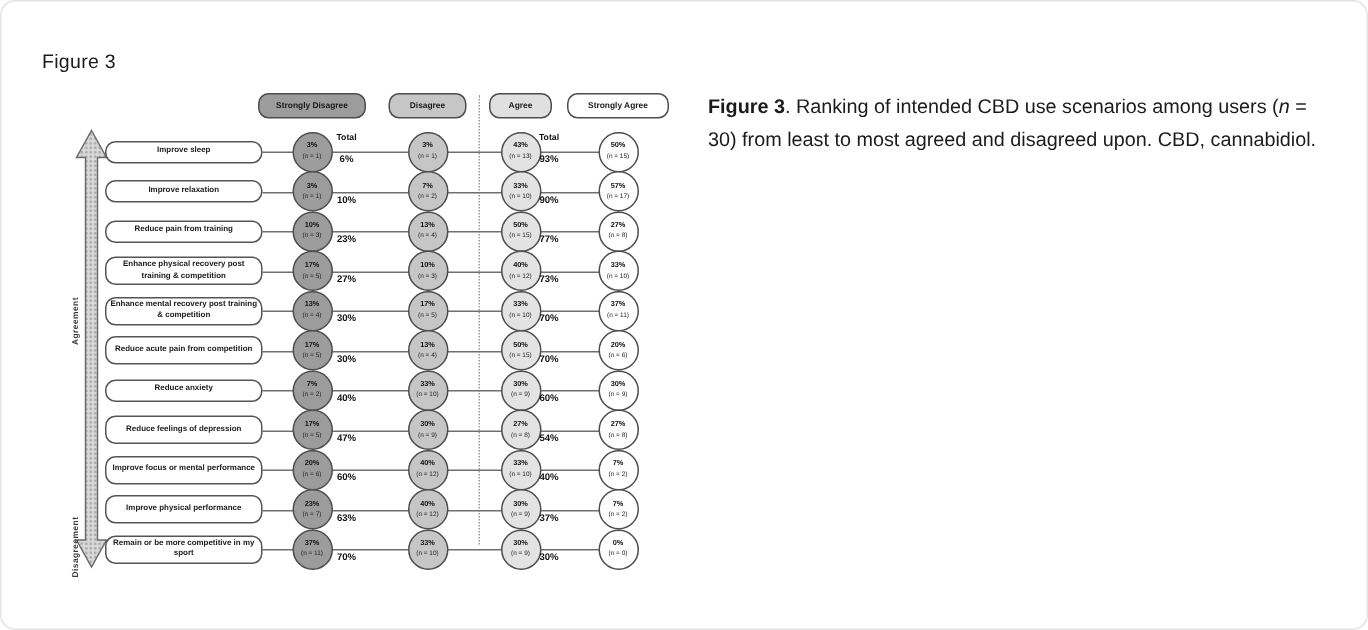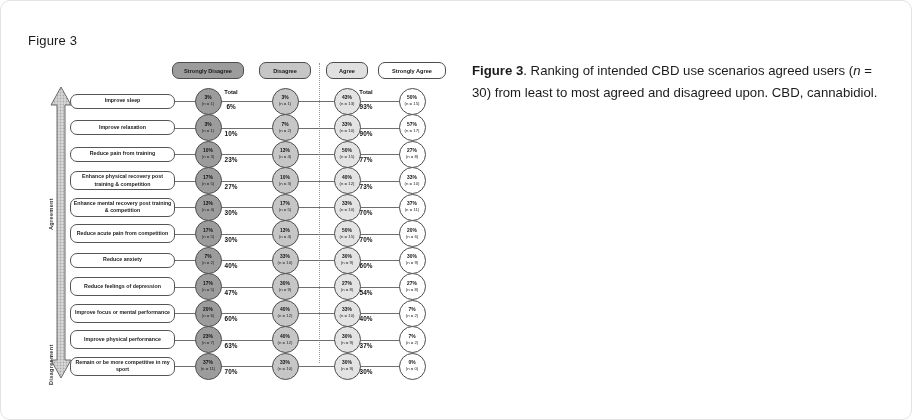--- a/index.html
+++ b/index.html
@@ -110,21 +110,21 @@
   }
 </style>
 </head>
 <body>
 
 <div id="page-frame"></div>
 
 <div id="figure-title">Figure 3</div>
 
 <div id="caption">
-  <span class="cap-strong">Figure 3</span><span>. Ranking of intended CBD use scenarios agreed users (</span><span class="cap-ital">n</span><span> = 30) from least to most agreed and disagreed upon. CBD, cannabidiol.</span>
+  <span class="cap-strong">Figure 3</span><span>. Ranking of intended CBD use scenarios among users (</span><span class="cap-ital">n</span><span> = 30) from least to most agreed and disagreed upon. CBD, cannabidiol.</span>
 </div>
 
 <div id="figure">
 
   <svg class="axis-arrow" viewBox="0 0 22 295" preserveAspectRatio="none">
     <defs>
       <pattern id="dots" width="3" height="3" patternUnits="userSpaceOnUse">
         <rect width="3" height="3" fill="#d8d8d8"></rect>
         <circle cx="1.5" cy="1.5" r="0.9" fill="#a8a8a8"></circle>
       </pattern>

